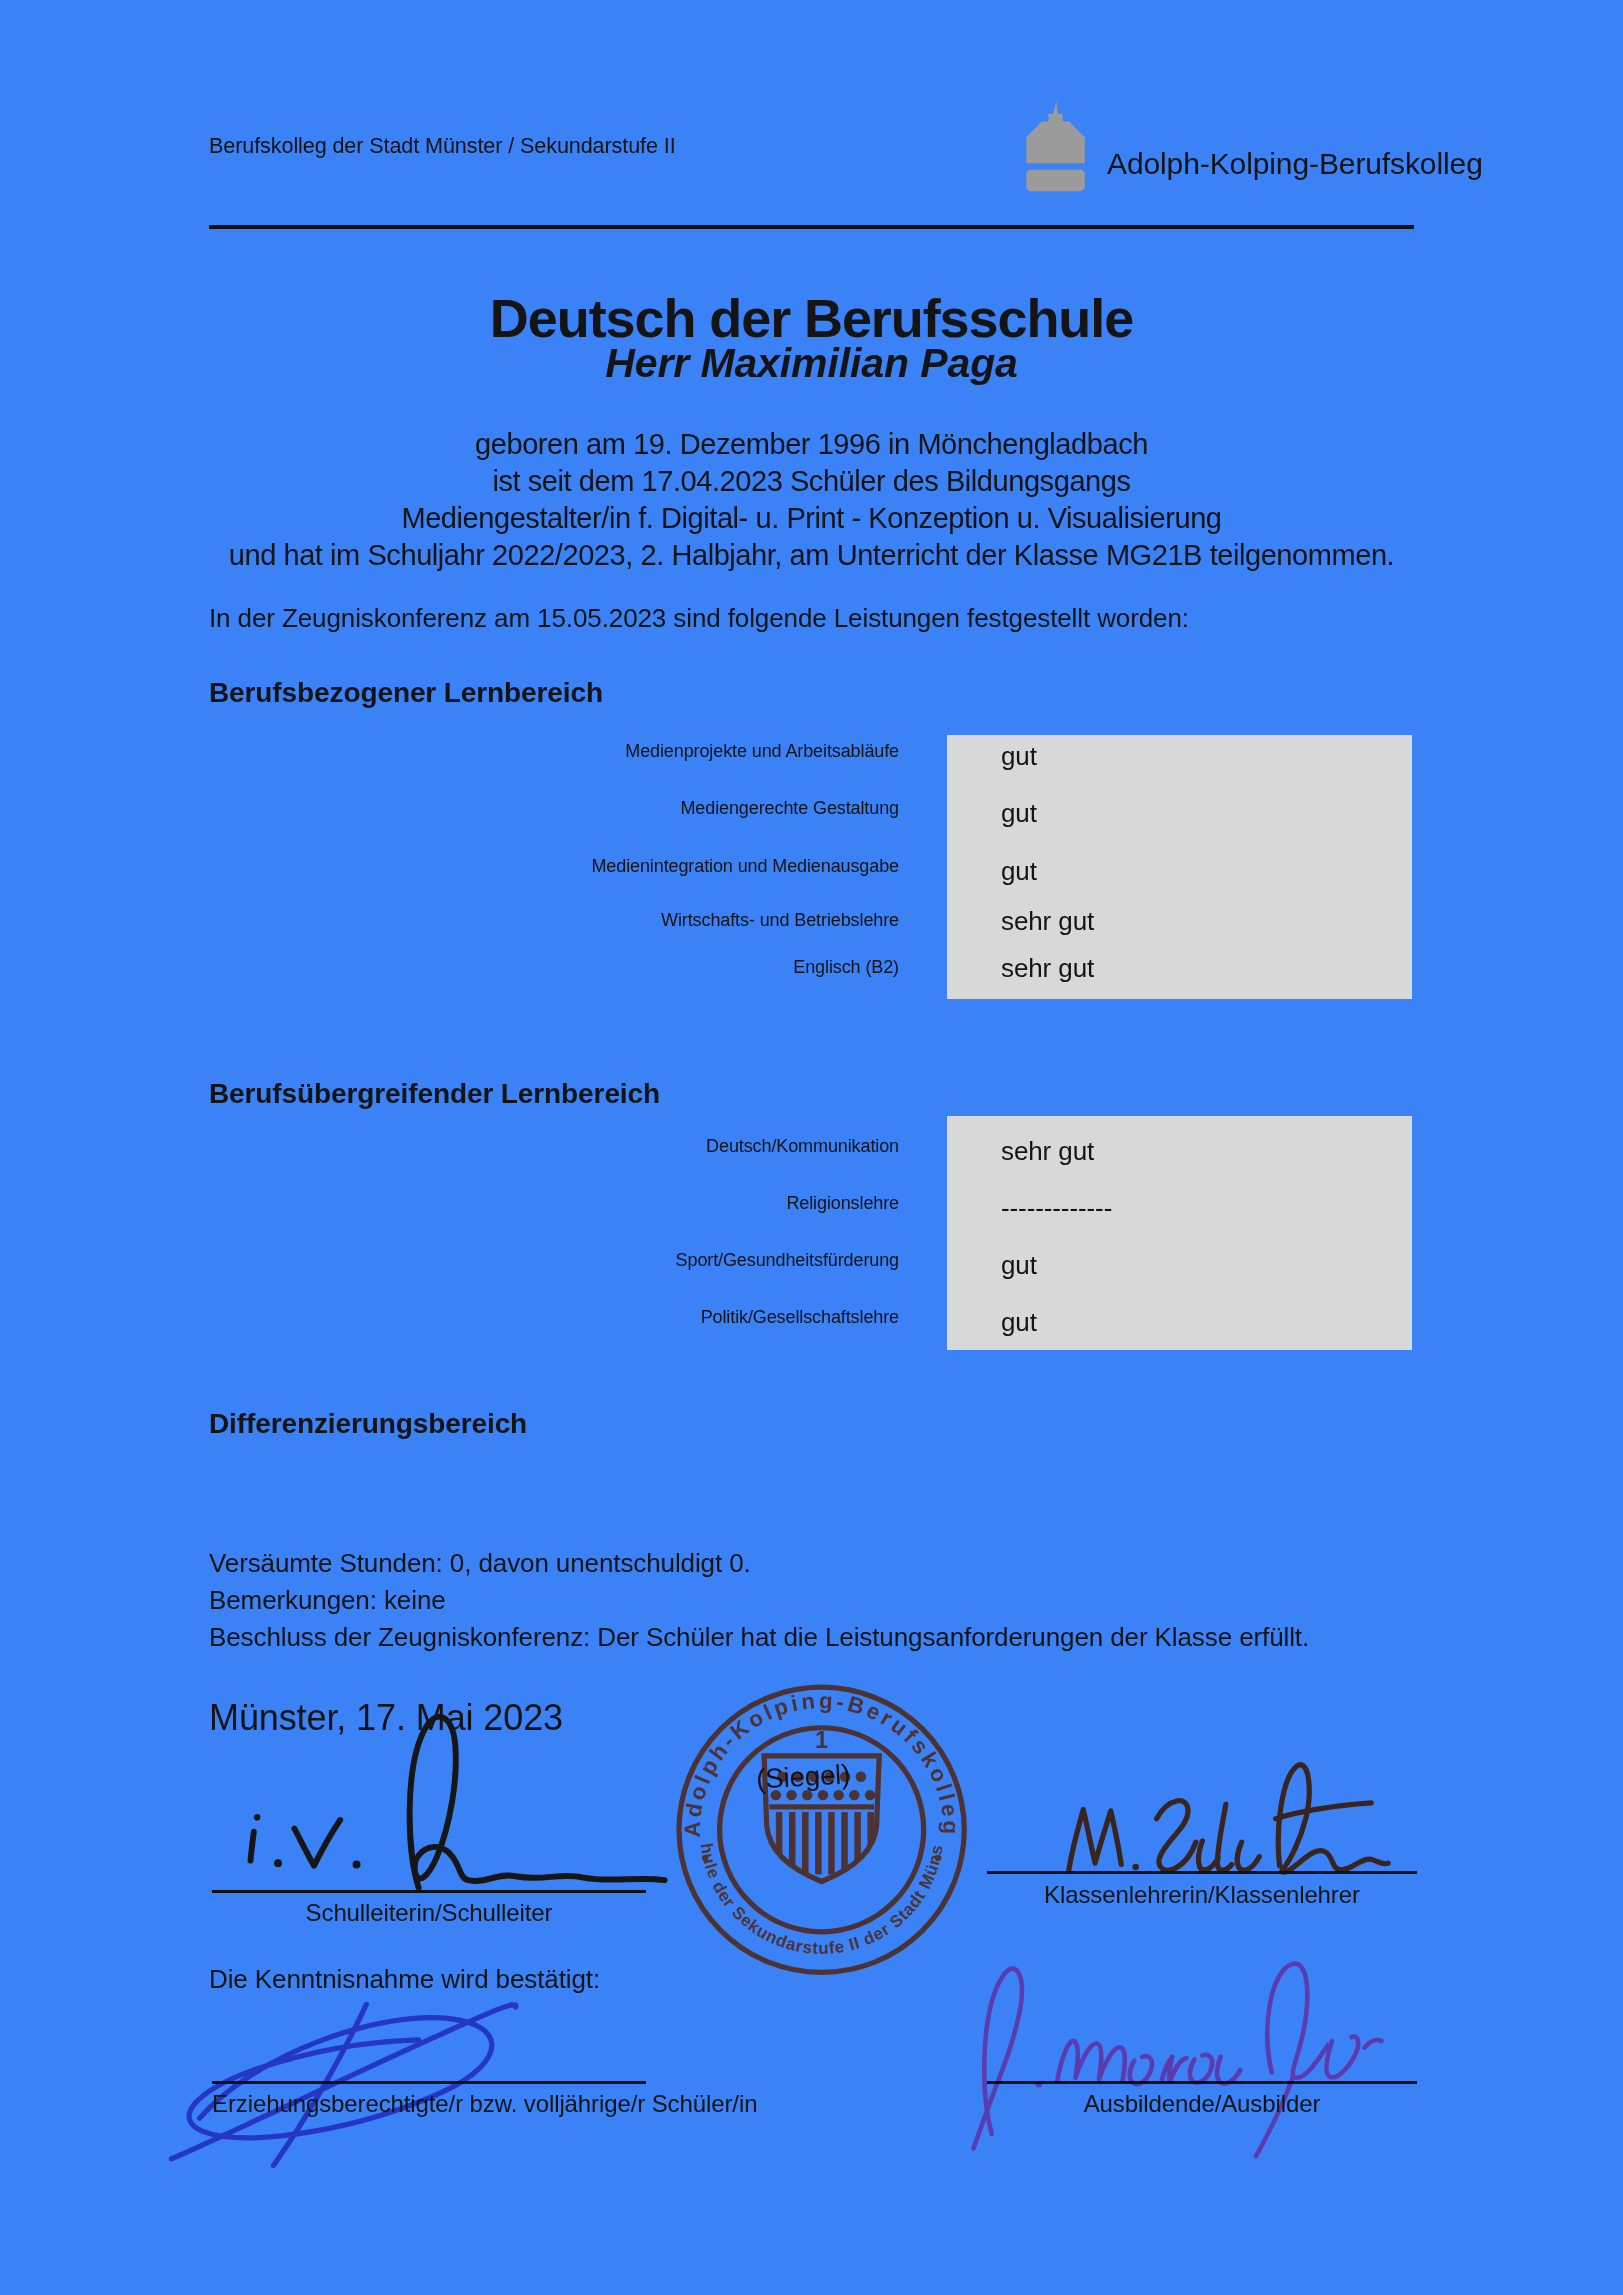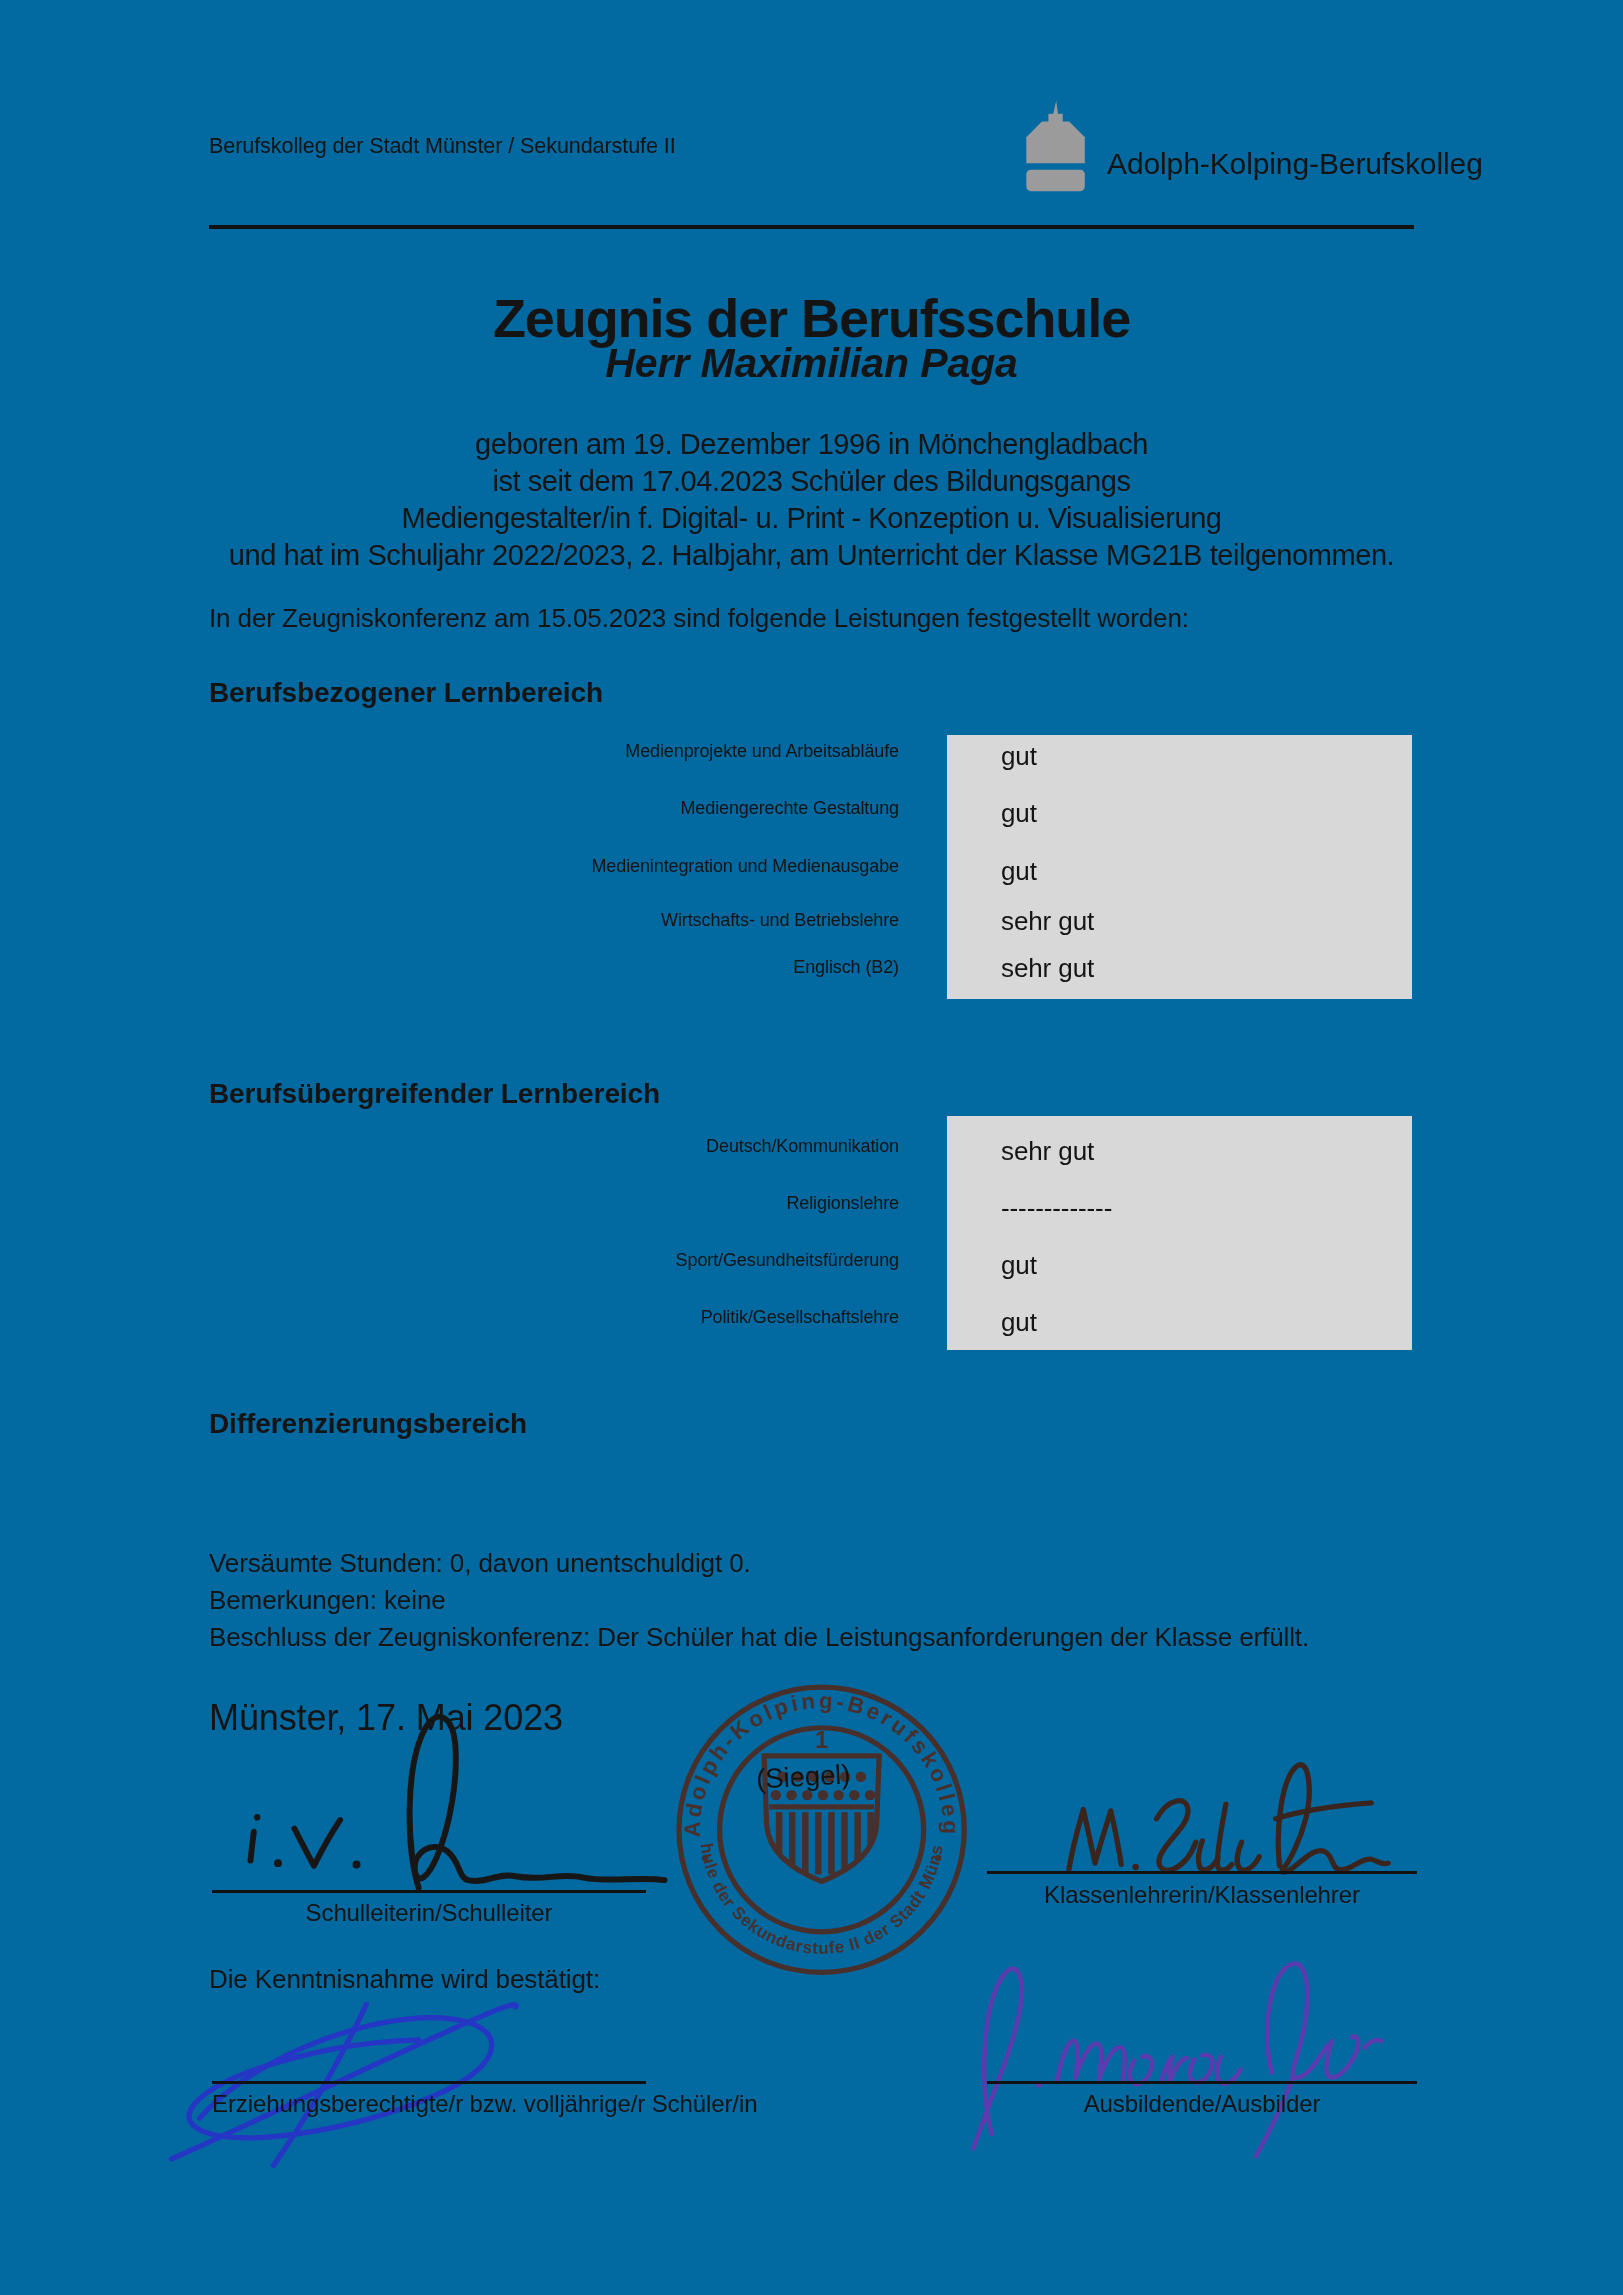--- a/index.html
+++ b/index.html
@@ -1,17 +1,17 @@
 <!DOCTYPE html>
 <html style="font-size:10.5px"><head>
 <meta charset="utf-8">
 <style>
   html,body{margin:0;padding:0;background:#fff;}
   .page{
-    position:relative;width:1623px;height:2295px;background:#0369a1;
+    position:relative;width:1623px;height:2295px;background:#3b82f6;
     font-family:"Liberation Sans", sans-serif;color:#141414;
     letter-spacing:-0.01em;overflow:hidden;
   }
   .abs{position:absolute;white-space:nowrap;}
   .hdr-left{left:209px;top:133px;font-size:21.6px;}
   .hdr-school{left:1107px;top:147px;font-size:30px;}
   .rule{left:209px;top:225px;width:1205px;height:3.9px;background:#111;}
   .title{left:0;top:287px;width:1623px;text-align:center;font-size:54px;font-weight:bold;letter-spacing:-0.02em;}
   .student{left:0;top:340px;width:1623px;text-align:center;font-size:41px;font-weight:bold;font-style:italic;}
   .intro{left:0;width:1623px;text-align:center;font-size:29px;letter-spacing:-0.015em;}
@@ -45,21 +45,21 @@
   <svg width="65" height="92" style="left:1025px;top:99px;" aria-hidden="true" viewBox="0 0 100 140">
     <polygon points="43,24 51,24 48,2" fill="#9b9b9b"></polygon>
     <rect x="36" y="22" width="22" height="14" fill="#9b9b9b"></rect>
     <polygon points="2,58 26,34 68,34 92,58 92,98 2,98" fill="#9b9b9b"></polygon>
     <rect x="2" y="108" width="90" height="33" rx="7" fill="#9b9b9b"></rect>
   </svg>
   <div class="abs hdr-school">Adolph-Kolping-Berufskolleg</div>
 
   <div class="abs rule"></div>
 
-  <div class="abs title">Zeugnis der Berufsschule</div>
+  <div class="abs title">Deutsch der Berufsschule</div>
   <div class="abs student">Herr Maximilian Paga</div>
 
   <div class="abs intro" style="top:428px;">geboren am 19. Dezember 1996 in Mönchengladbach</div>
   <div class="abs intro" style="top:465px;">ist seit dem 17.04.2023 Schüler des Bildungsgangs</div>
   <div class="abs intro" style="top:502px;">Mediengestalter/in f. Digital- u. Print - Konzeption u. Visualisierung</div>
   <div class="abs intro" style="top:539px;">und hat im Schuljahr 2022/2023, 2. Halbjahr, am Unterricht der Klasse MG21B teilgenommen.</div>
 
   <div class="abs conf">In der Zeugniskonferenz am 15.05.2023 sind folgende Leistungen festgestellt worden:</div>
 
   <div class="abs sect" style="top:677px;">Berufsbezogener Lernbereich</div>

